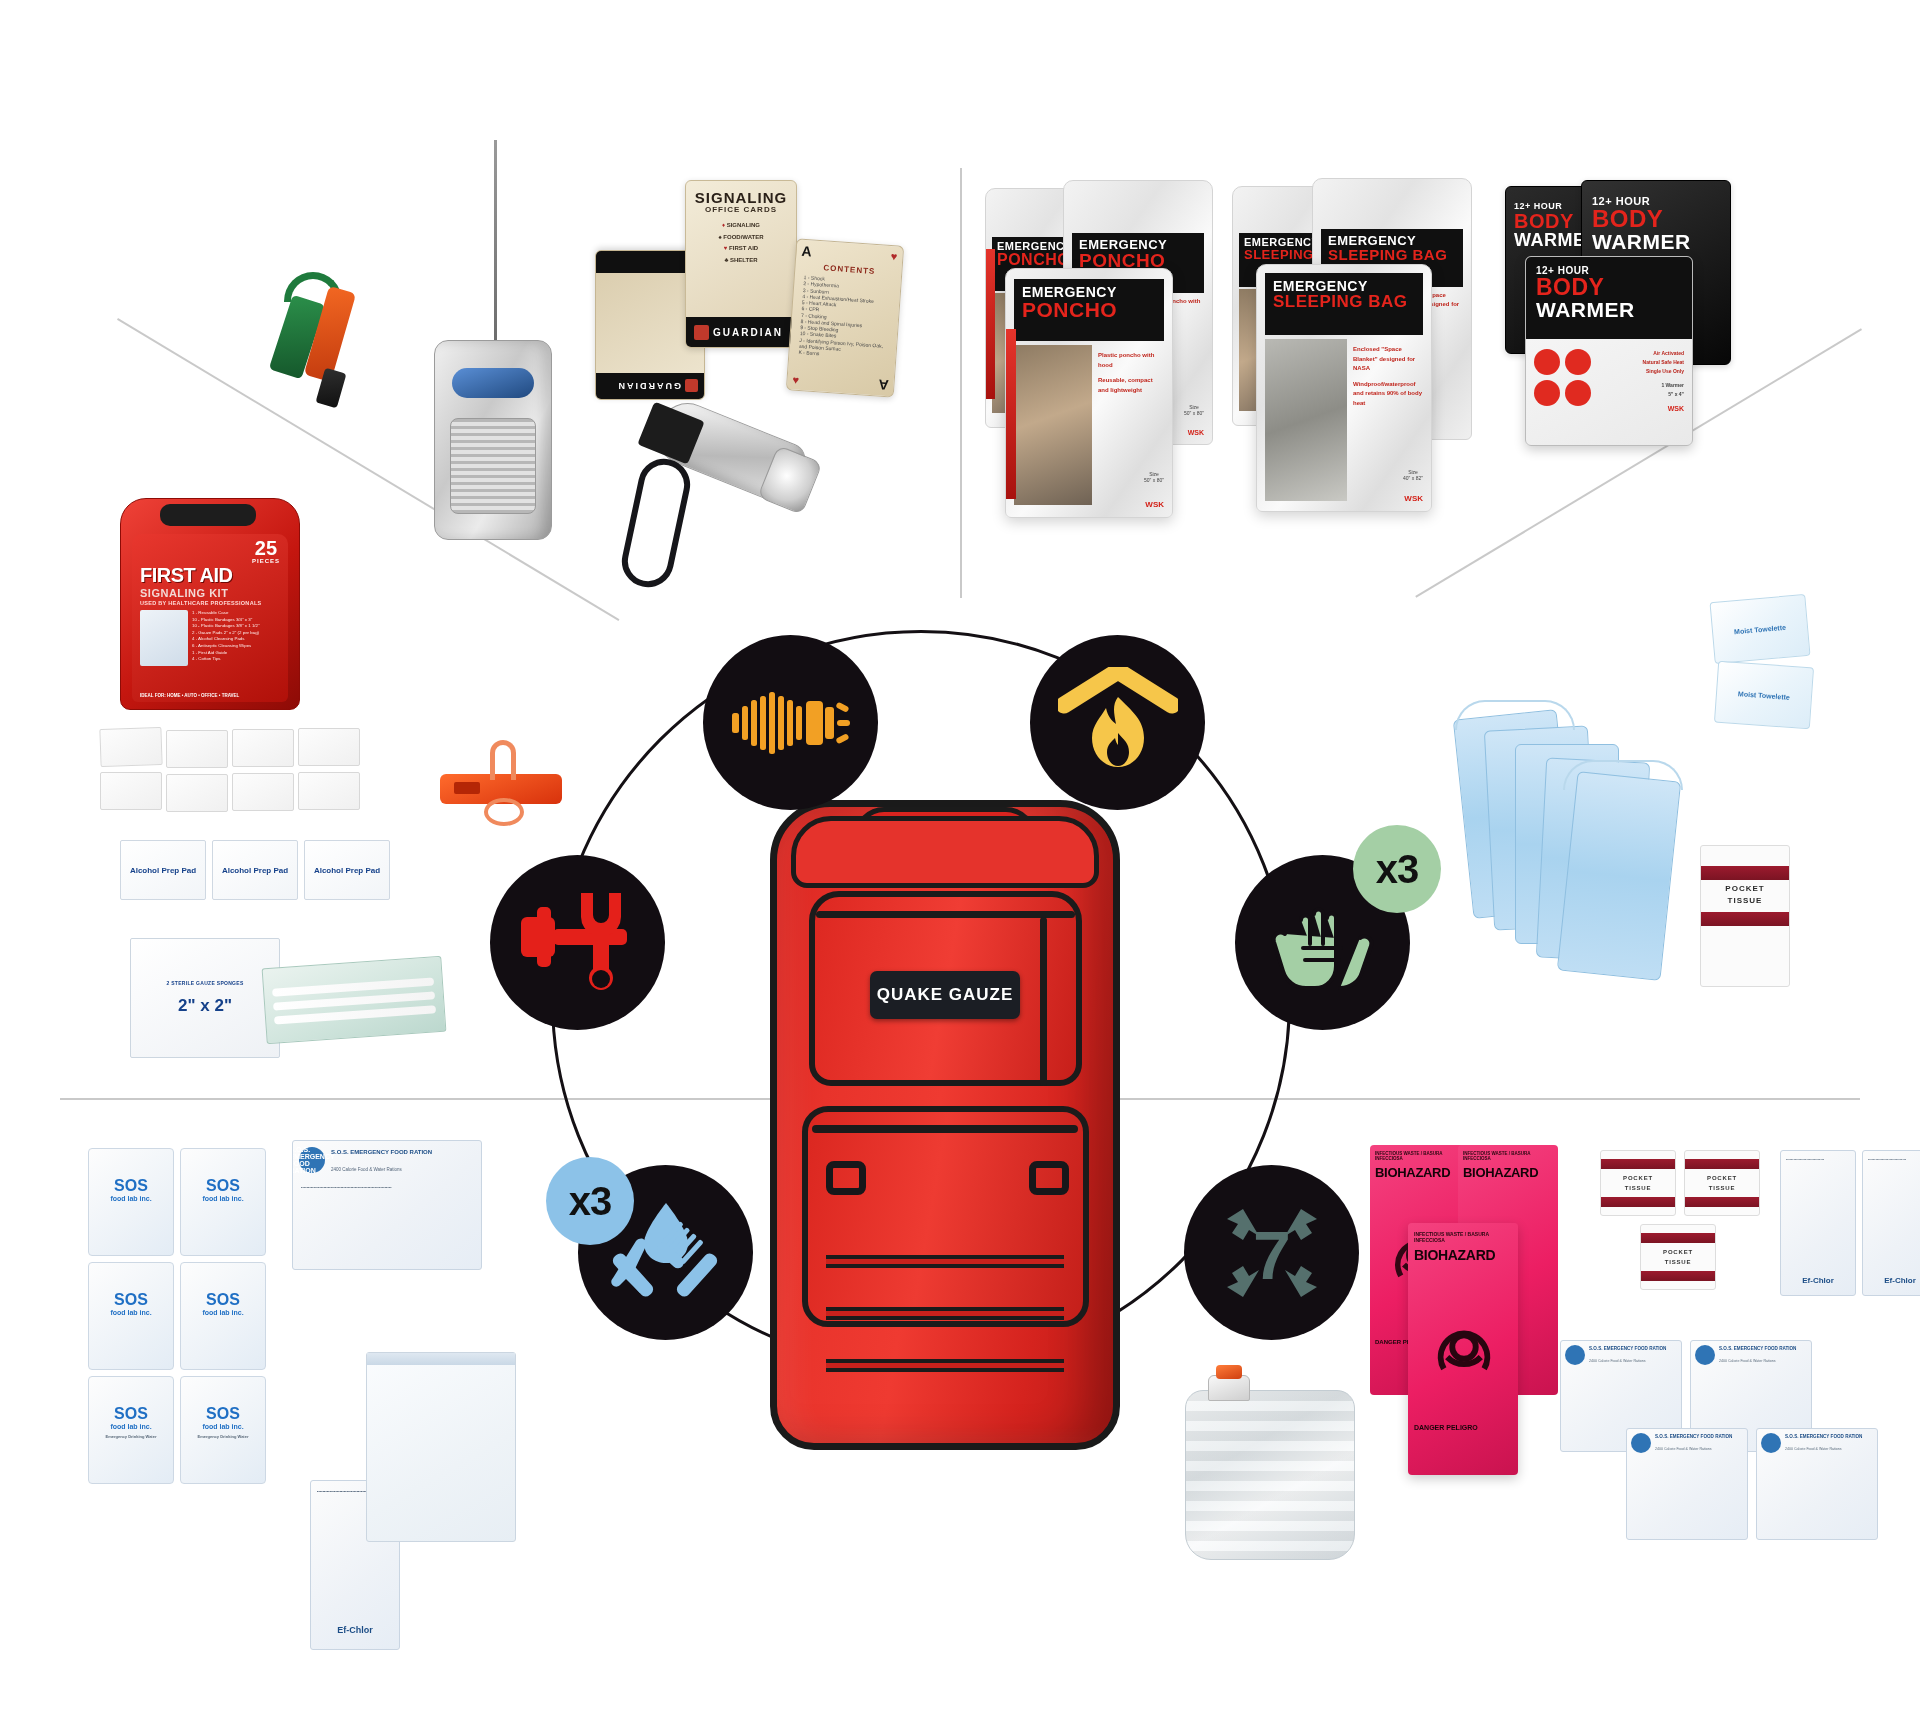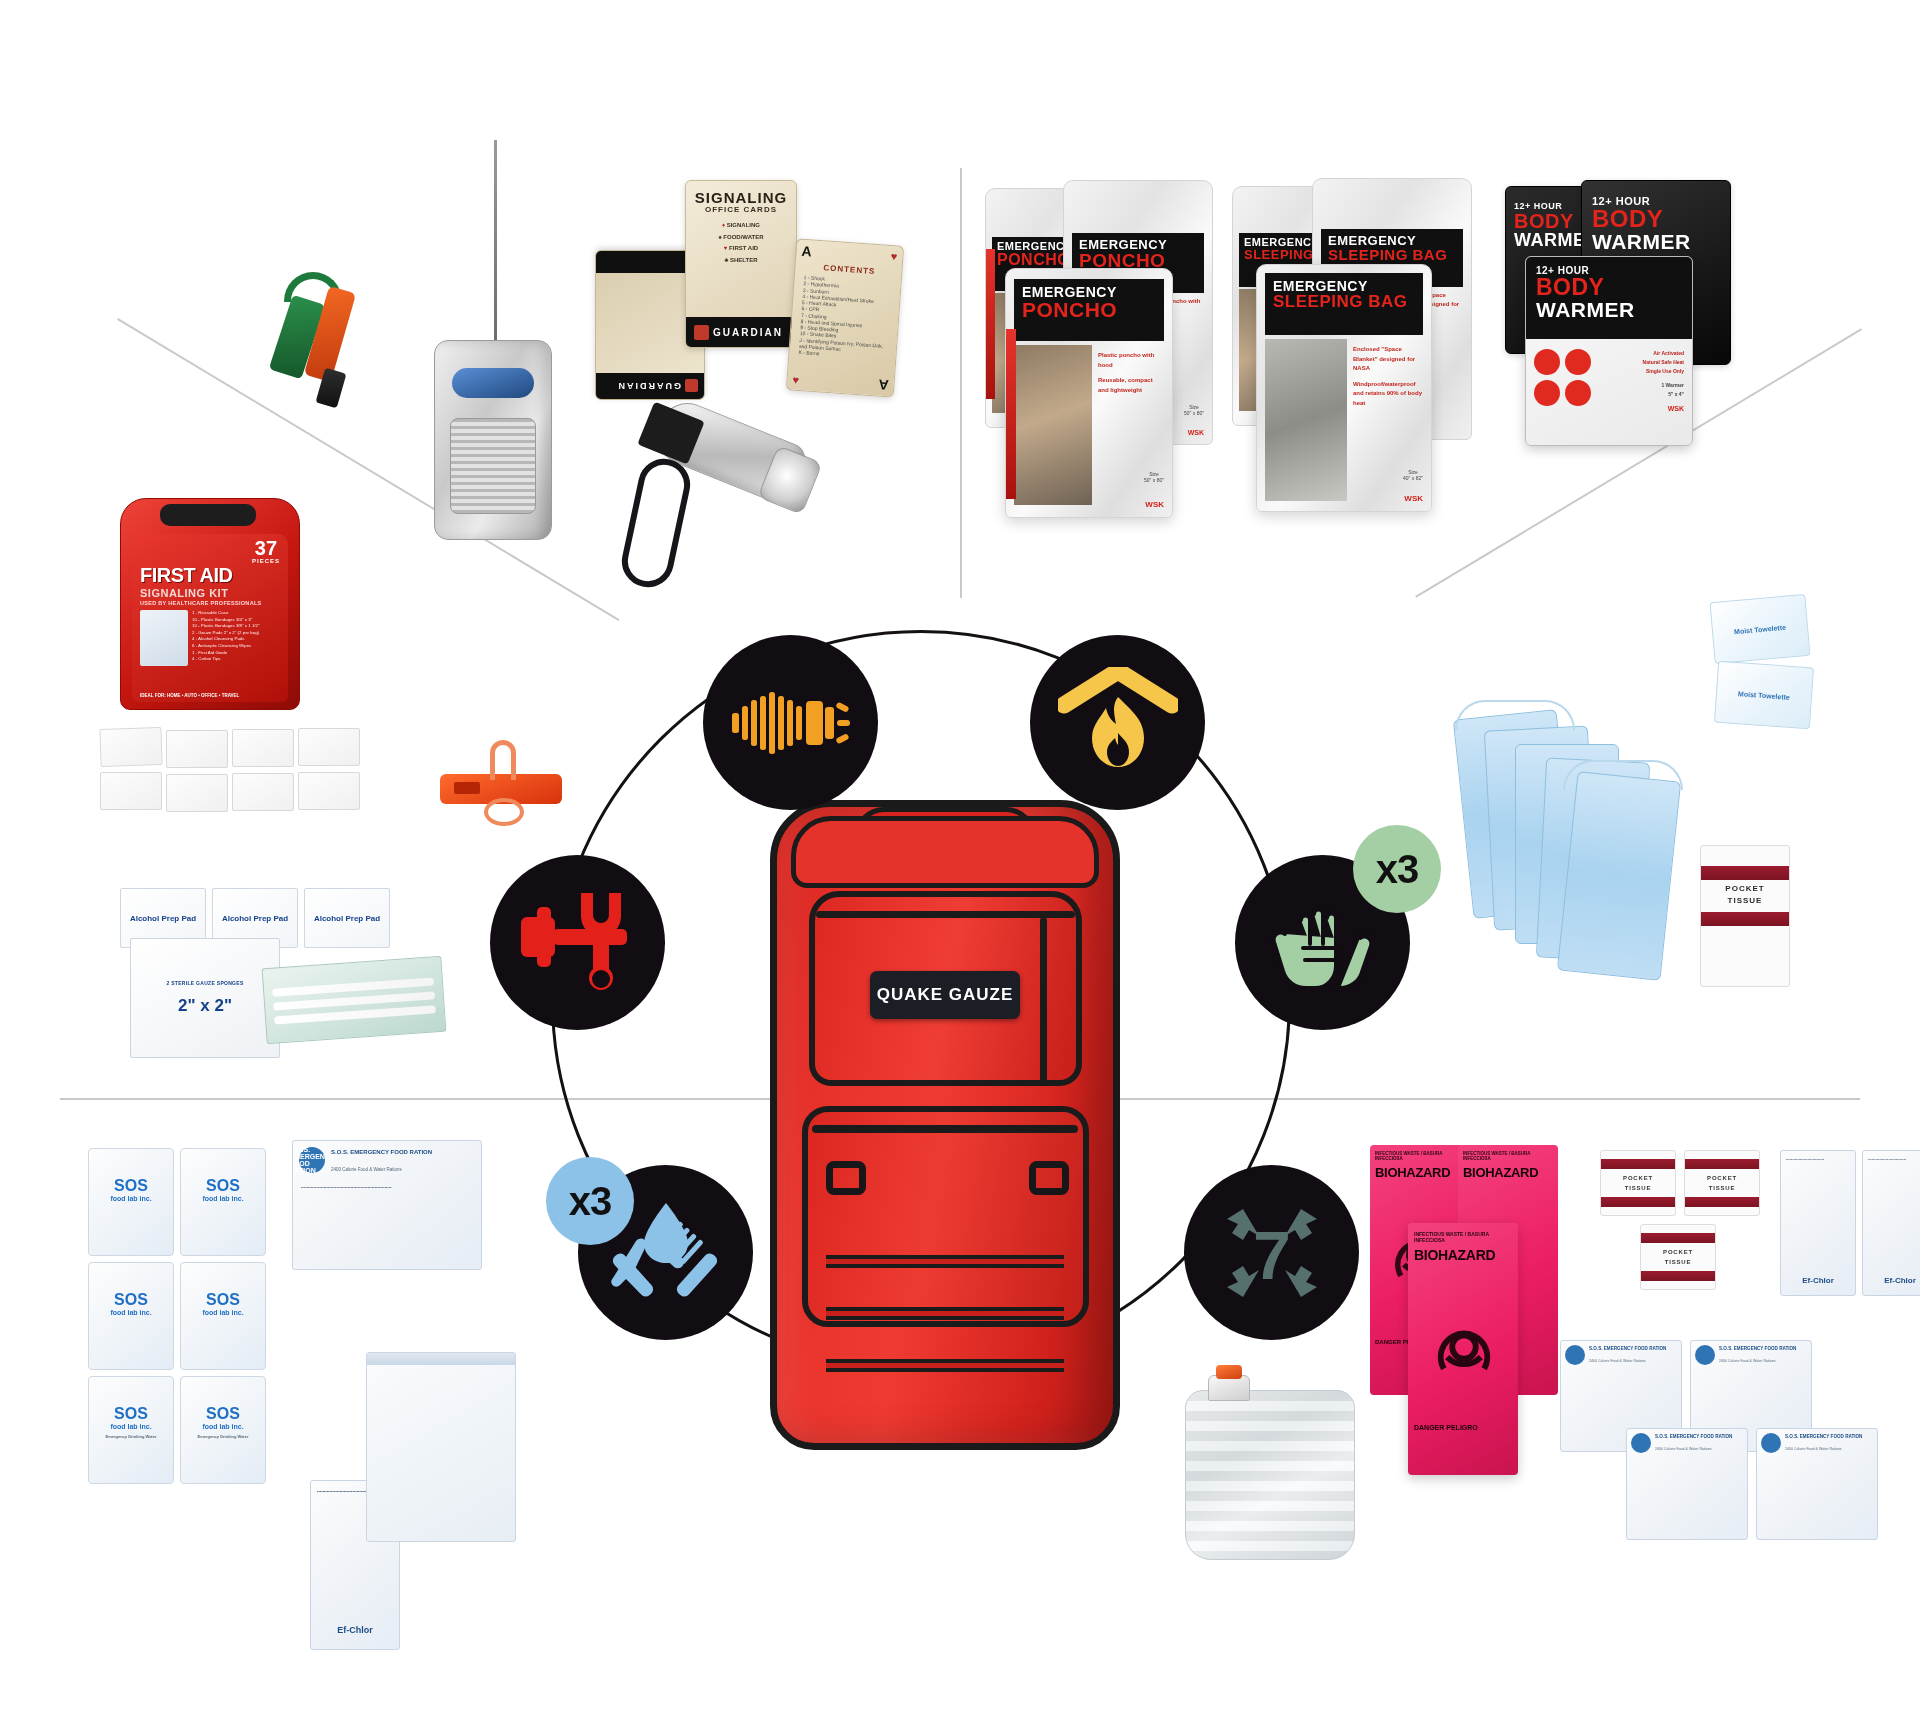--- a/index.html
+++ b/index.html
@@ -372,21 +372,21 @@
                 border:6px solid #16161a;border-radius:26px;transform:rotate(12deg);background:transparent;"></div>
   </div>
 
   <div class="prod" style="left:120px;top:498px;width:180px;height:212px;">
     <div style="position:absolute;inset:0;background:linear-gradient(140deg,#ef4238,#c4160f 55%,#8d0b06);
                 border-radius:26px 26px 10px 10px;border:1px solid #8e0b06;"></div>
     <div style="position:absolute;left:40px;top:6px;width:96px;height:22px;background:#1d1d1d;border-radius:10px;"></div>
     <div style="position:absolute;left:12px;right:12px;top:36px;bottom:8px;
                 background:linear-gradient(150deg,#e8372e,#b01009);border-radius:10px 10px 6px 6px;padding:6px 8px;">
       <div style="position:absolute;right:8px;top:4px;text-align:center;color:#fff;">
-        <div style="font-size:20px;font-weight:800;line-height:1;">37</div>
+        <div style="font-size:20px;font-weight:800;line-height:1;">25</div>
         <div style="font-size:6px;font-weight:700;letter-spacing:1px;">PIECES</div>
       </div>
       <div style="margin-top:24px;color:#fff;font-size:20px;font-weight:800;letter-spacing:-.5px;
                   text-shadow:1px 1px 0 #6d0804;">FIRST AID</div>
       <div style="color:#f3d9d6;font-size:11px;font-weight:700;letter-spacing:.5px;">SIGNALING KIT</div>
       <div style="color:#ffd9d6;font-size:5.5px;font-weight:700;letter-spacing:.3px;margin-top:1px;">USED BY HEALTHCARE PROFESSIONALS</div>
       <div style="display:flex;gap:4px;margin-top:4px;">
         <div style="width:48px;height:56px;background:linear-gradient(150deg,#eef3f8,#cfdce9);border-radius:2px;"></div>
         <div class="tiny" style="color:#ffeceb;font-size:4.4px;line-height:1.5;">
           <div>1 - Reusable Case</div>
@@ -407,21 +407,21 @@
     <div class="bandage" style="position:absolute;left:0;top:0;width:62px;height:38px;transform:rotate(-2deg);"></div>
     <div class="bandage" style="position:absolute;left:66px;top:2px;width:62px;height:38px;"></div>
     <div class="bandage" style="position:absolute;left:132px;top:1px;width:62px;height:38px;"></div>
     <div class="bandage" style="position:absolute;left:198px;top:0;width:62px;height:38px;"></div>
     <div class="bandage" style="position:absolute;left:0;top:44px;width:62px;height:38px;"></div>
     <div class="bandage" style="position:absolute;left:66px;top:46px;width:62px;height:38px;"></div>
     <div class="bandage" style="position:absolute;left:132px;top:45px;width:62px;height:38px;"></div>
     <div class="bandage" style="position:absolute;left:198px;top:44px;width:62px;height:38px;"></div>
   </div>
 
-  <div class="prod" style="left:120px;top:888px;width:280px;height:66px;">
+  <div class="prod" style="left:120px;top:840px;width:280px;height:66px;">
     <div class="alcopad" style="position:absolute;left:0;top:0;width:86px;height:60px;">
       <span style="font-size:8px;font-weight:700;color:#15418a;">Alcohol Prep Pad</span>
     </div>
     <div class="alcopad" style="position:absolute;left:92px;top:0;width:86px;height:60px;">
       <span style="font-size:8px;font-weight:700;color:#15418a;">Alcohol Prep Pad</span>
     </div>
     <div class="alcopad" style="position:absolute;left:184px;top:0;width:86px;height:60px;">
       <span style="font-size:8px;font-weight:700;color:#15418a;">Alcohol Prep Pad</span>
     </div>
   </div>

